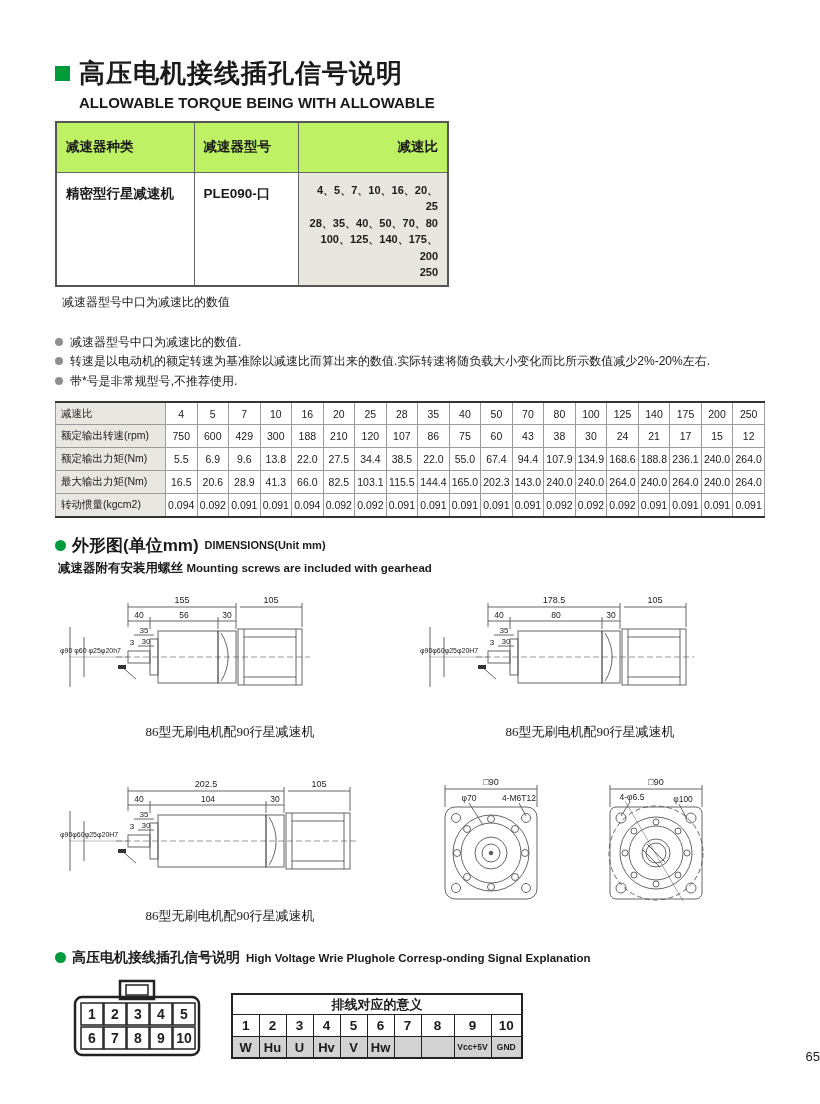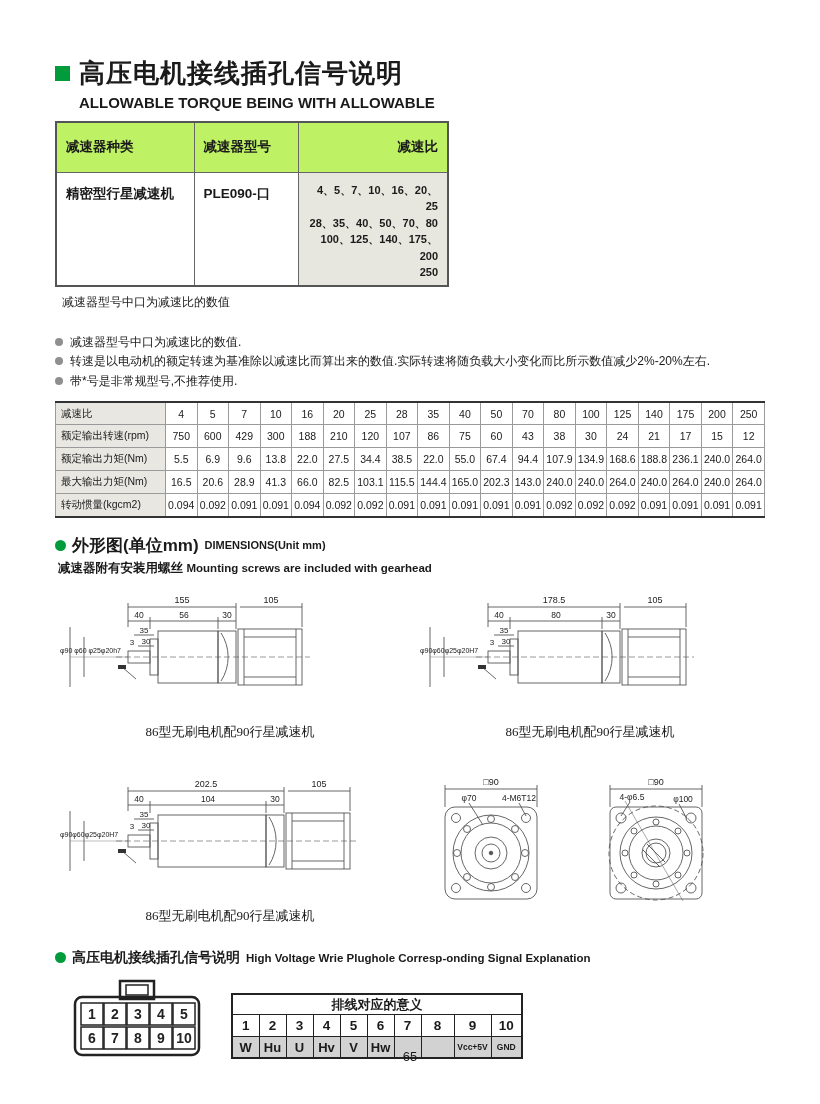--- a/index.html
+++ b/index.html
@@ -54,21 +54,21 @@
   .plug-en { font-size:11.5px; font-weight:bold; }
   .plug-area { display:flex; align-items:flex-end; gap:24px; margin-top:8px; margin-left:12px; }
   .pin-table { border-collapse:collapse; border:2px solid #222; table-layout:fixed; }
   .pin-table td { border:1.5px solid #222; text-align:center; vertical-align:middle; padding:0; }
   .pt-title { height:21px; font-size:13px; font-weight:bold; }
   .pt-num { height:22px; font-size:13.5px; font-weight:bold; }
   .pt-color { height:40px; font-size:11px; line-height:1.2; }
   .pt-sig { height:21px; background:#d2d2d2; font-size:13px; font-weight:bold; }
   .pt-sig.pt-small { font-size:8.5px; }
 
-  .page-num { position:absolute; left:0; right:0; bottom:40px; text-align:center; font-size:13px; }
+  .page-num { position:absolute; left:0; right:0; bottom:40px; text-align:right; font-size:13px; }
 </style>
 </head>
 <body>
 
 <div class="page">
 
   <div class="title-row">
     <span class="title-sq"></span>
     <h1 class="page-title">高压电机接线插孔信号说明</h1>
   </div>

